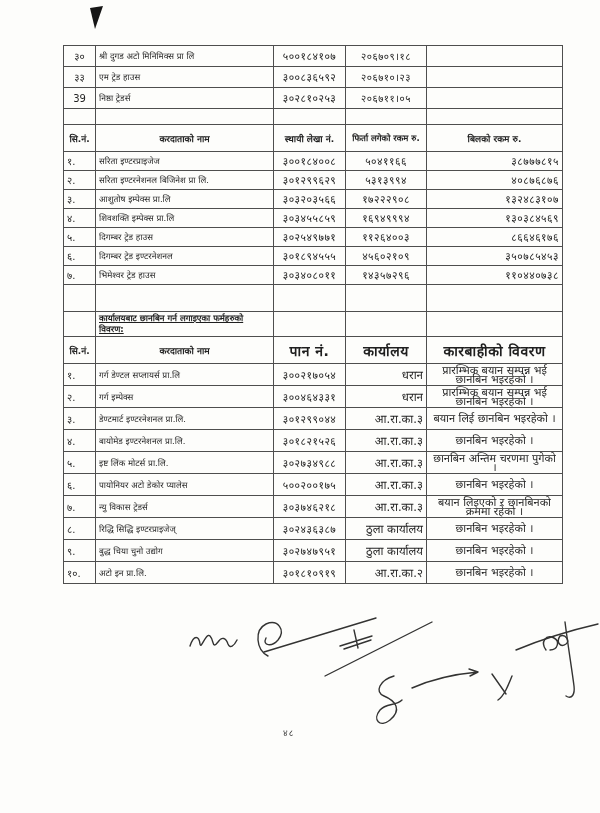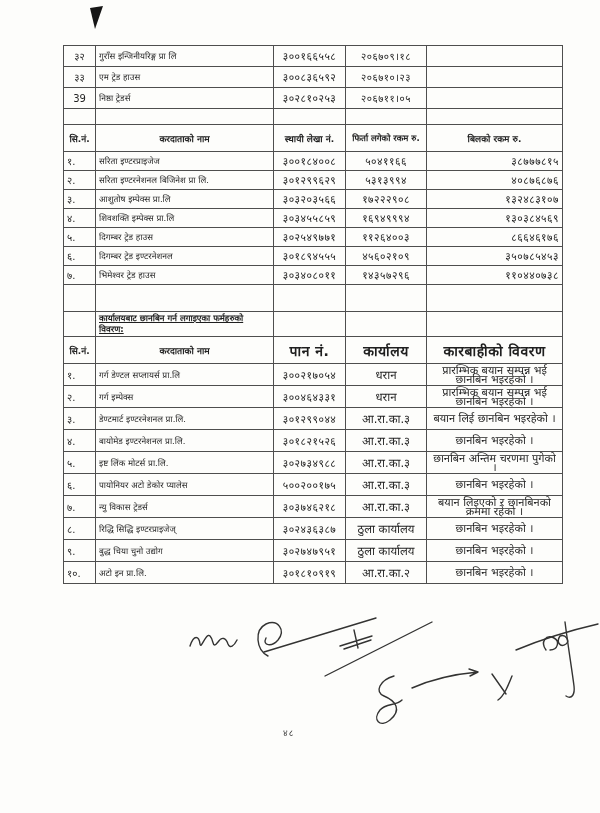--- a/index.html
+++ b/index.html
@@ -46,21 +46,21 @@
   .hdr-sm{font-size:9px;}
   .hdr-xs{font-size:8.5px;line-height:10px;margin-top:48px;}
   .hdr-lg{font-size:14px;font-weight:500;letter-spacing:.5px;}
 
   .refund-row td{height:16px;}
   .amt-cell{font-size:10.5px;text-align:center;letter-spacing:.5px;white-space:nowrap;}
   .bill-cell{font-size:10.5px;text-align:right;padding-right:19px;letter-spacing:.5px;white-space:nowrap;}
   .sn-dot{font-size:10px;text-align:left;padding-left:7px;}
 
   .office-row td{height:19px;}
-  .office-cell{font-size:11.5px;text-align:center;padding-left:5px;white-space:nowrap;}
+  .office-cell{font-size:11.5px;text-align:right;padding-left:5px;white-space:nowrap;}
   .action-cell{font-size:11px;line-height:9px;text-align:center;padding-left:4px;}
 
   .page-number{
     position:absolute;left:283px;top:726px;
     font-size:9px;letter-spacing:1px;color:#333;
   }
   .sig-layer{position:absolute;left:168px;top:606px;}
   .artifact{position:absolute;left:84px;top:4px;}
 </style>
 </head>
@@ -74,29 +74,29 @@
   <colgroup>
       <col class="c1">
       <col class="c2">
       <col class="c3">
       <col class="c4">
       <col class="c5">
     </colgroup>
 
   <tbody>
 
-
-
       <tr class="top-row">
-        <td class="sn-cell">३२</td>
-        <td class="name-cell">गुराँस इन्जिनीयरिङ्ग प्रा लि</td>
-        <td class="pan-cell">३००१६६५५८</td>
+        <td class="sn-cell">३०</td>
+        <td class="name-cell">श्री दुगड अटो मिनिमिक्स प्रा लि</td>
+        <td class="pan-cell">५००१८४१०७</td>
         <td class="date-cell">२०६७०९।१८</td>
         <td class="empty-cell"></td>
       </tr>
+
+
 
       <tr class="top-row">
         <td class="sn-cell">३३</td>
         <td class="name-cell">एम ट्रेड हाउस</td>
         <td class="pan-cell">३००८३६५९२</td>
         <td class="date-cell">२०६७१०।२३</td>
         <td class="empty-cell"></td>
       </tr>
 
 

